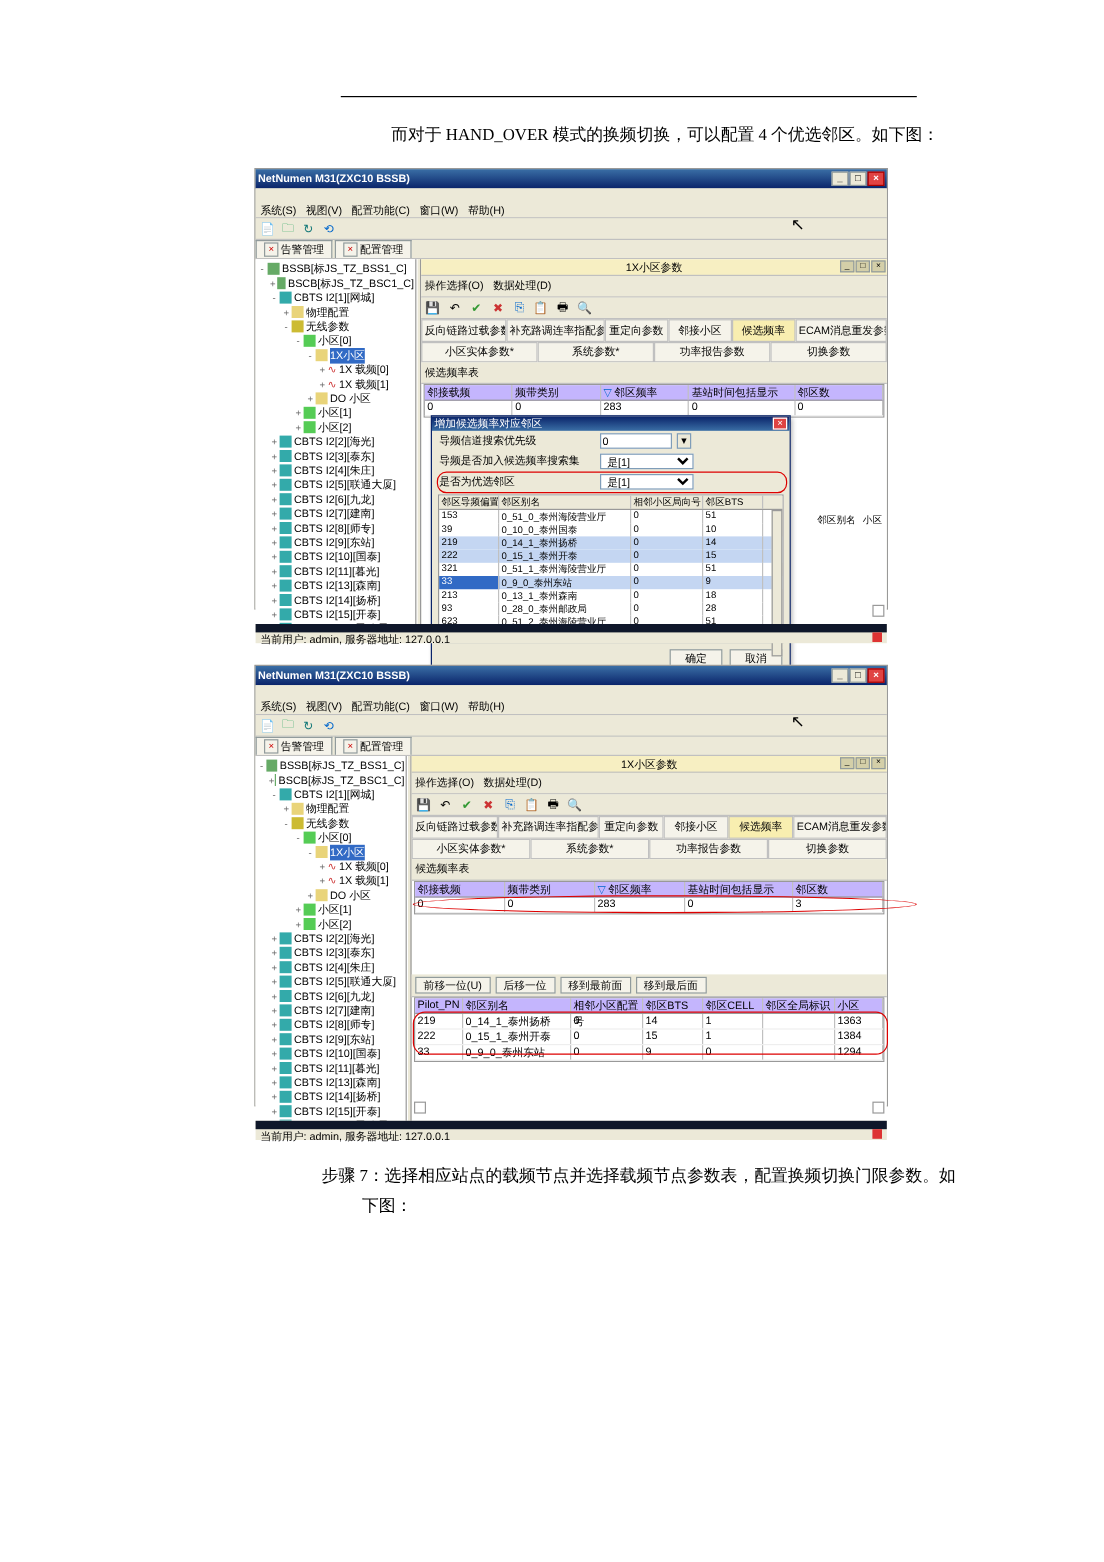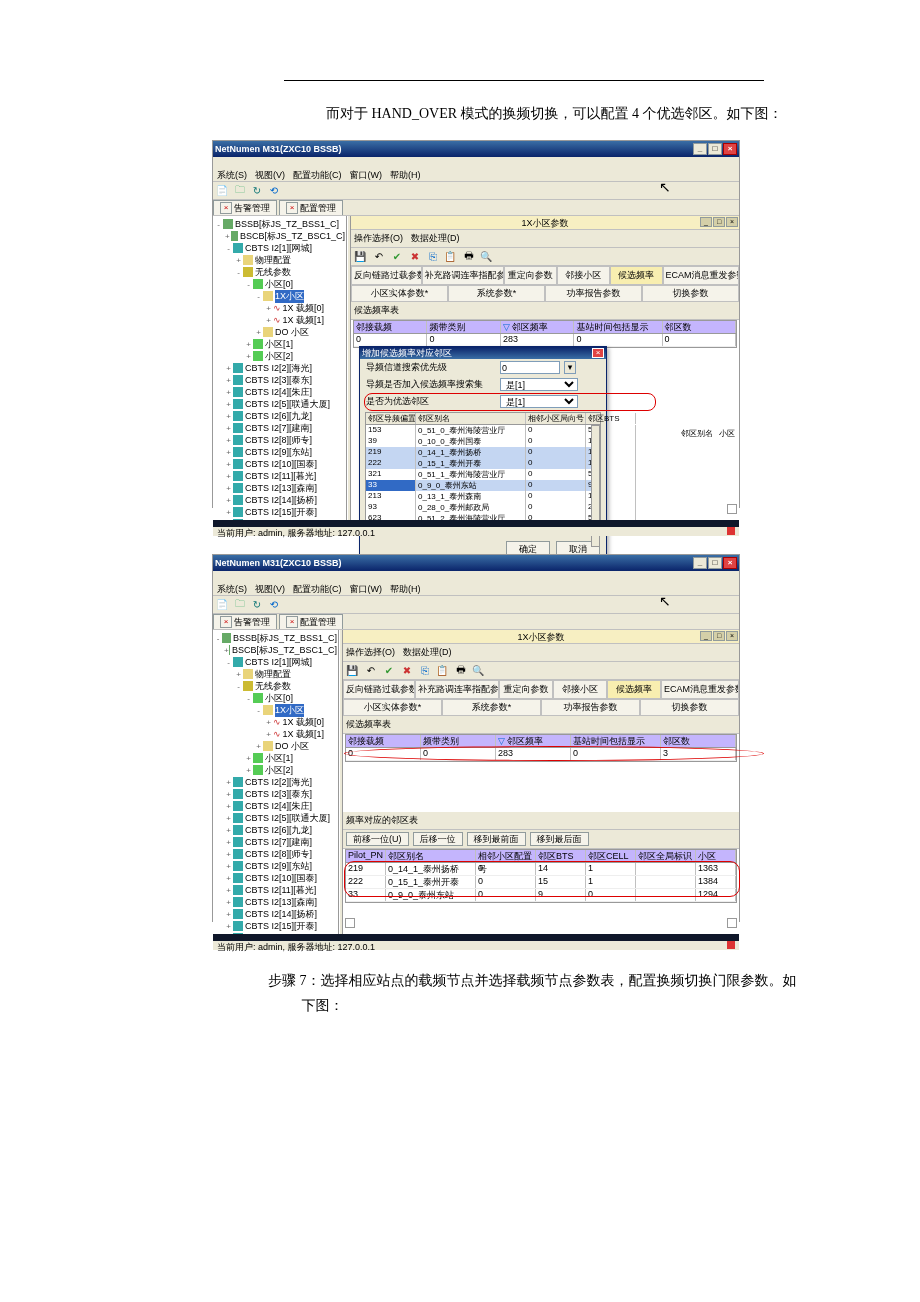--- a/index.html
+++ b/index.html
@@ -595,21 +595,21 @@
               <div>0</div>
           </div>
         </div>
 
         <div style="position:absolute; right:4px; top:212px; font-size:8px; display:flex; gap:6px;">
           <span>邻区别名</span>
           <span>小区</span>
         </div>
         <div style="position:absolute; right:2px; bottom:6px; width:10px; height:10px; border:1px solid #999;"></div>
 
-        <div class="dialog" style="left:8px; top:130px; width:248px;">
+        <div class="dialog" style="left:8px; top:130px; width:300px;">
           <div class="dlg-title">
             <span>增加候选频率对应邻区</span>
             <div class="dlg-close">×</div>
           </div>
           <div class="field">
             <span style="width:130px">导频信道搜索优先级</span>
             <input class="ctrl" style="width: 60px;" value="0">
             <span style="width:12px;height:13px;border:1px solid #7f9db9;text-align:center;line-height:11px">▾</span>
           </div>
           <div class="field">
@@ -932,21 +932,20 @@
             <div>0</div>
               <div>0</div>
               <div>283</div>
               <div>0</div>
               <div>3</div>
           </div>
           <div class="red-ellipse" style="left:-2px; top:11px; width:420px; height:15px;"></div>
         </div>
 
         <div style="height:50px"></div>
-        <div class="section-label">频率对应的邻区表</div>
 
         <div style="display:flex; gap:4px; padding:2px 3px; background:#ece9d8; border-bottom:1px solid #c0c0c0;">
           <button class="minibtn">前移一位(U)</button>
           <button class="minibtn">后移一位</button>
           <button class="minibtn">移到最前面</button>
           <button class="minibtn">移到最后面</button>
         </div>
 
         <div class="datagrid" style="position:relative">
           <div class="hdr" style="grid-template-columns: 40px 90px 60px 50px 50px 60px 40px;">

